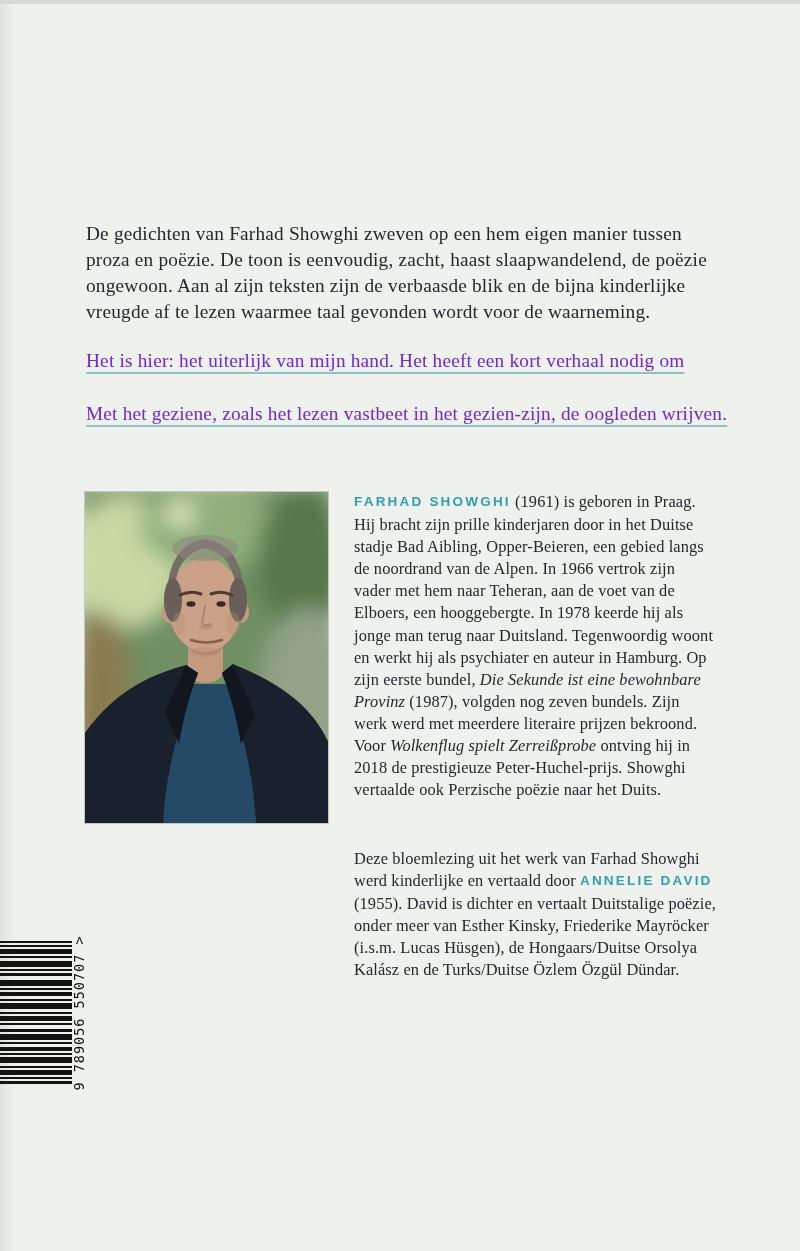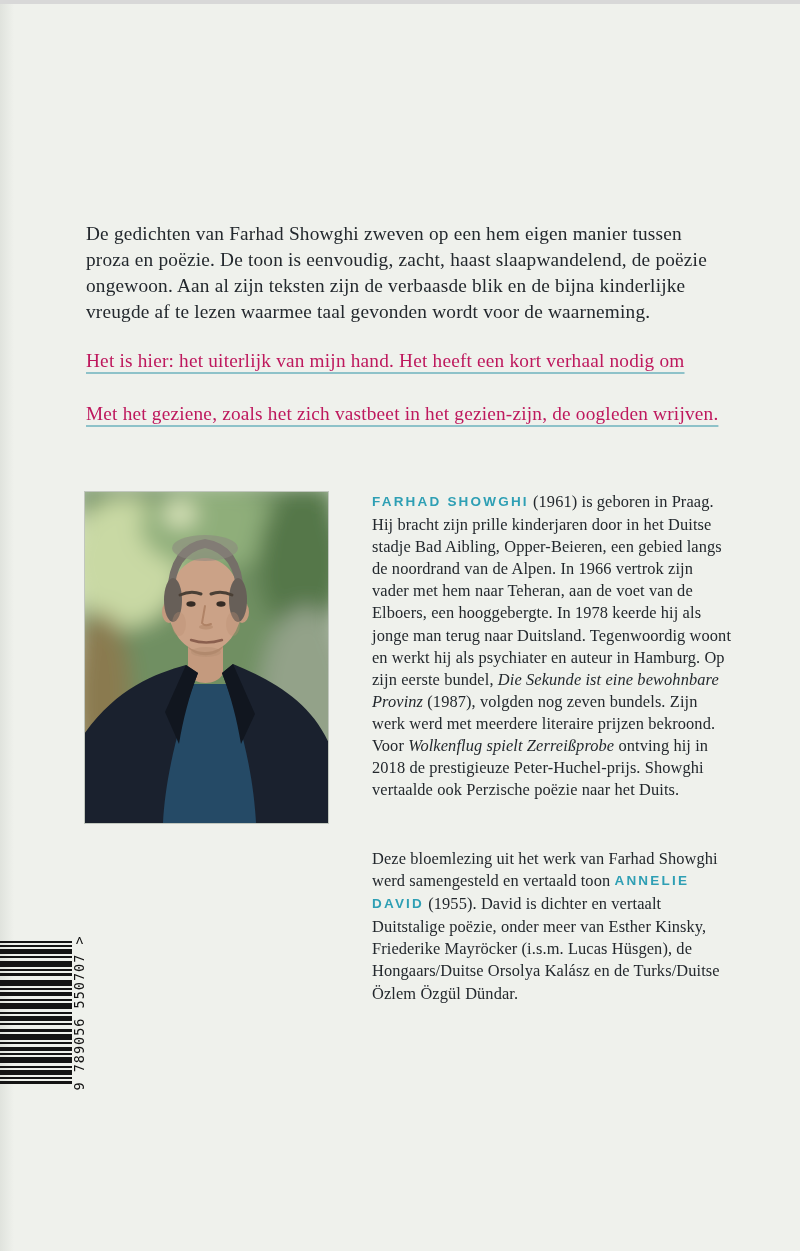--- a/index.html
+++ b/index.html
@@ -12,36 +12,36 @@
   .spine-shadow {
     position:absolute; left:0; top:0; width:14px; height:100%;
     background:linear-gradient(to right, rgba(90,100,90,.10), rgba(90,100,90,0));
   }
   .intro {
     position:absolute; left:86px; top:217px; width:645px;
     font-size:19.3px; line-height:26px; letter-spacing:.2px;
   }
   .quote {
     position:absolute; left:86px; top:344px; width:655px;
-    font-size:19.3px; line-height:26.5px; letter-spacing:.2px; color:#be185d;
+    font-size:19.3px; line-height:26.5px; letter-spacing:.2px; color:#6d28d9;
   }
   .quote .line {
     text-decoration:underline;
     text-decoration-color:#8ec2c9;
     text-decoration-thickness:1.6px;
     text-underline-offset:5px;
   }
   .photo {
     position:absolute; left:85px; top:488px; width:243px; height:331px;
     box-shadow:0 0 0 1px rgba(110,120,105,.35);
     overflow:hidden;
   }
   .photo svg { display:block; width:100%; height:100%; }
   .bio, .colophon {
-    position:absolute; left:372px; width:362px;
+    position:absolute; left:354px; width:362px;
     font-size:16.4px; line-height:22.1px; letter-spacing:.1px;
   }
   .bio { top:487px; }
   .colophon { top:844px; }
   .seg-name {
     color:#2e9fb4;
     font-family:"Liberation Sans", sans-serif;
     font-weight:700; font-size:13.5px; letter-spacing:2.2px;
     position:relative; top:-1px;
   }
@@ -58,21 +58,21 @@
   }
 </style>
 </head>
 <body>
 
 <div class="page">
   <div class="spine-shadow"></div>
 
   <p class="intro"><span class="line">De gedichten van Farhad Showghi zweven op een hem eigen manier tussen</span><br><span class="line">proza en poëzie. De toon is eenvoudig, zacht, haast slaapwandelend, de poëzie</span><br><span class="line">ongewoon. Aan al zijn teksten zijn de verbaasde blik en de bijna kinderlijke</span><br><span class="line">vreugde af te lezen waarmee taal gevonden wordt voor de waarneming.</span></p>
 
-  <div class="quote"><span class="line">Het is hier: het uiterlijk van mijn hand. Het heeft een kort verhaal nodig om</span><br><br><span class="line">Met het geziene, zoals het zich vastbeet in het gezien-zijn, de oogleden wrijven.</span></div>
+  <div class="quote"><span class="line">Het is hier: het uiterlijk van mijn hand. Het heeft een kort verhaal nodig om</span><br><br><span class="line">Met het geziene, zoals het lezen vastbeet in het gezien-zijn, de oogleden wrijven.</span></div>
 
   <div class="photo">
     <svg viewBox="0 0 243 331" preserveAspectRatio="none">
       <defs>
         <filter id="blur" x="-30%" y="-30%" width="160%" height="160%">
           <feGaussianBlur stdDeviation="11"></feGaussianBlur>
         </filter>
       </defs>
 
       <g filter="url(#blur)">
@@ -115,21 +115,21 @@
       <ellipse cx="121" cy="135" rx="7" ry="2.5" fill="#b08366" opacity="0.5"></ellipse>
       <path d="M106 148 Q121 153 137 148" stroke="#8a5f4e" stroke-width="2.4" fill="none" stroke-linecap="round"></path>
       <ellipse cx="121" cy="160" rx="15" ry="5" fill="#b08a6e" opacity="0.35"></ellipse>
       <ellipse cx="94" cy="132" rx="7" ry="12" fill="#b98f74" opacity="0.35"></ellipse>
       <ellipse cx="148" cy="132" rx="7" ry="12" fill="#b98f74" opacity="0.35"></ellipse>
     </svg>
   </div>
 
   <p class="bio"><span class="seg-name">FARHAD SHOWGHI</span><span> (1961) is geboren in Praag. Hij bracht zijn prille kinderjaren door in het Duitse stadje Bad Aibling, Opper-Beieren, een gebied langs de noordrand van de Alpen. In 1966 vertrok zijn vader met hem naar Teheran, aan de voet van de Elboers, een hooggebergte. In 1978 keerde hij als jonge man terug naar Duitsland. Tegenwoordig woont en werkt hij als psychiater en auteur in Hamburg. Op zijn eerste bundel, </span><span class="seg-italic">Die Sekunde ist eine bewohnbare Provinz</span><span> (1987), volgden nog zeven bundels. Zijn werk werd met meerdere literaire prijzen bekroond. Voor </span><span class="seg-italic">Wolkenflug spielt Zerreißprobe</span><span> ontving hij in 2018 de prestigieuze Peter-Huchel-prijs. Showghi vertaalde ook Perzische poëzie naar het Duits.</span></p>
 
-  <p class="colophon"><span>Deze bloemlezing uit het werk van Farhad Showghi werd samengesteld en vertaald toon </span><span class="seg-name">ANNELIE DAVID</span><span> (1955). David is dichter en vertaalt Duitstalige poëzie, onder meer van Esther Kinsky, Friederike Mayröcker (i.s.m. Lucas Hüsgen), de Hongaars/Duitse Orsolya Kalász en de Turks/Duitse Özlem Özgül Dündar.</span></p>
+  <p class="colophon"><span>Deze bloemlezing uit het werk van Farhad Showghi werd kinderlijke en vertaald door </span><span class="seg-name">ANNELIE DAVID</span><span> (1955). David is dichter en vertaalt Duitstalige poëzie, onder meer van Esther Kinsky, Friederike Mayröcker (i.s.m. Lucas Hüsgen), de Hongaars/Duitse Orsolya Kalász en de Turks/Duitse Özlem Özgül Dündar.</span></p>
 
   <div class="barcode">
     <div class="bc-bars">
         <div class="bc-bar" style="height: 2px; margin-bottom: 2px;"></div>
         <div class="bc-bar" style="height: 2px; margin-bottom: 2px;"></div>
         <div class="bc-bar" style="height: 5px; margin-bottom: 2px;"></div>
         <div class="bc-bar" style="height: 2px; margin-bottom: 3px;"></div>
         <div class="bc-bar" style="height: 6px; margin-bottom: 2px;"></div>
         <div class="bc-bar" style="height: 2px; margin-bottom: 2px;"></div>
         <div class="bc-bar" style="height: 3px; margin-bottom: 4px;"></div>

